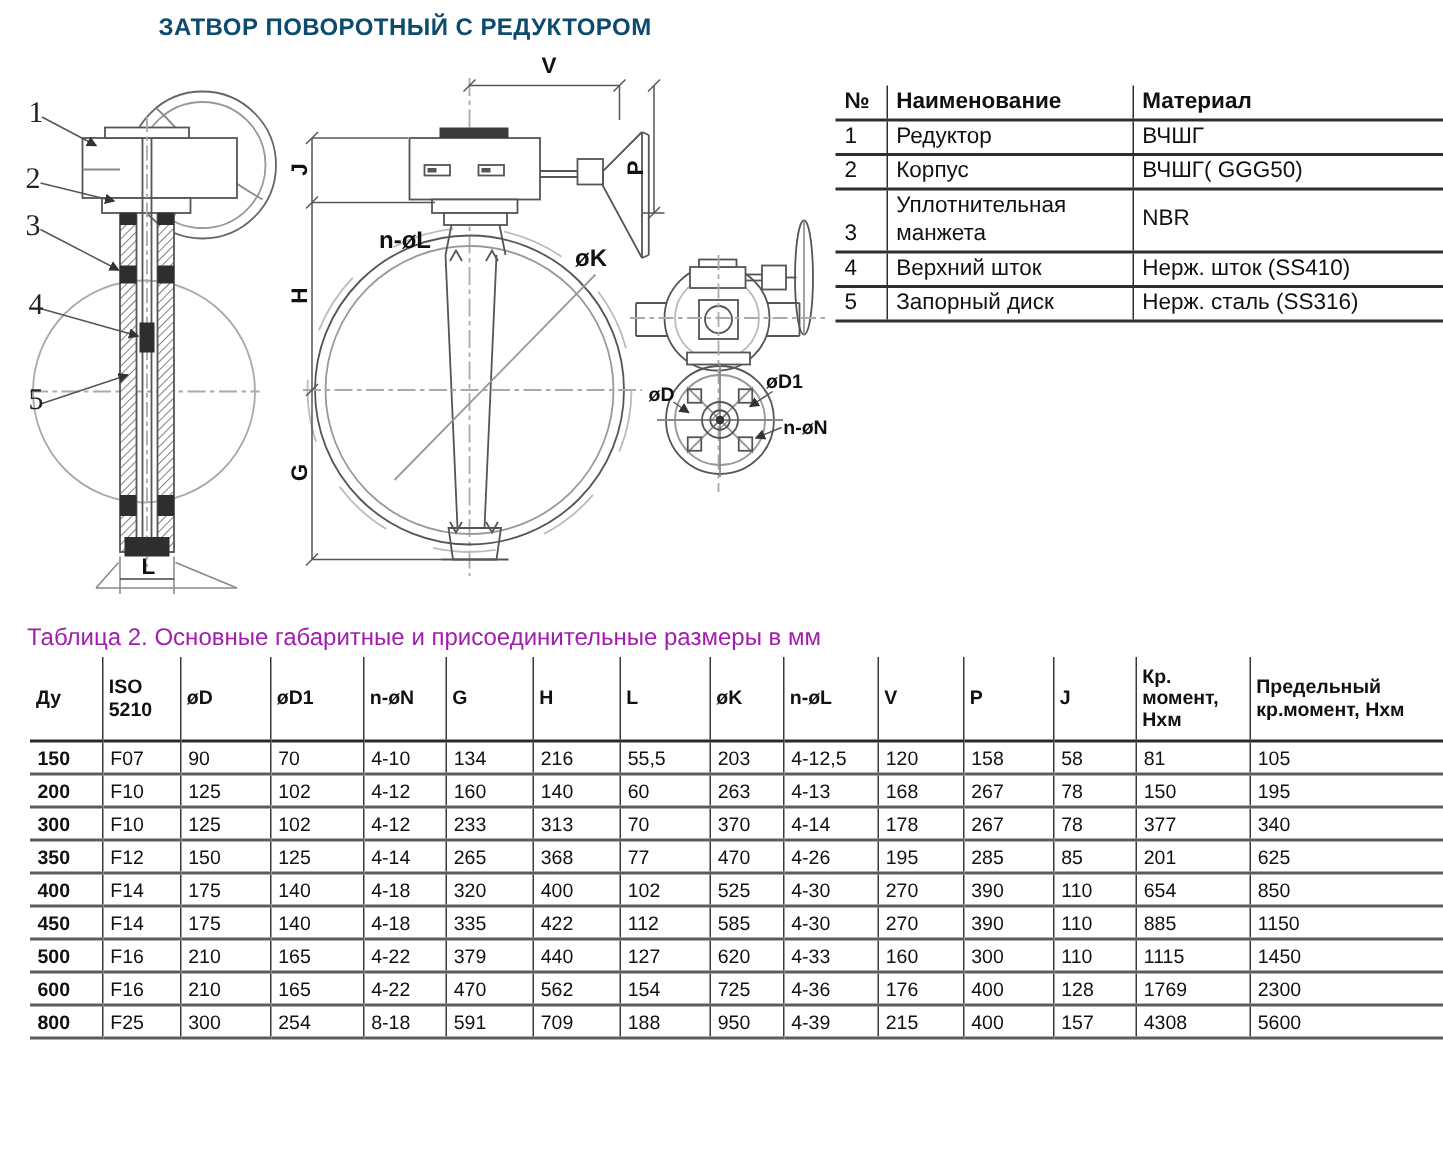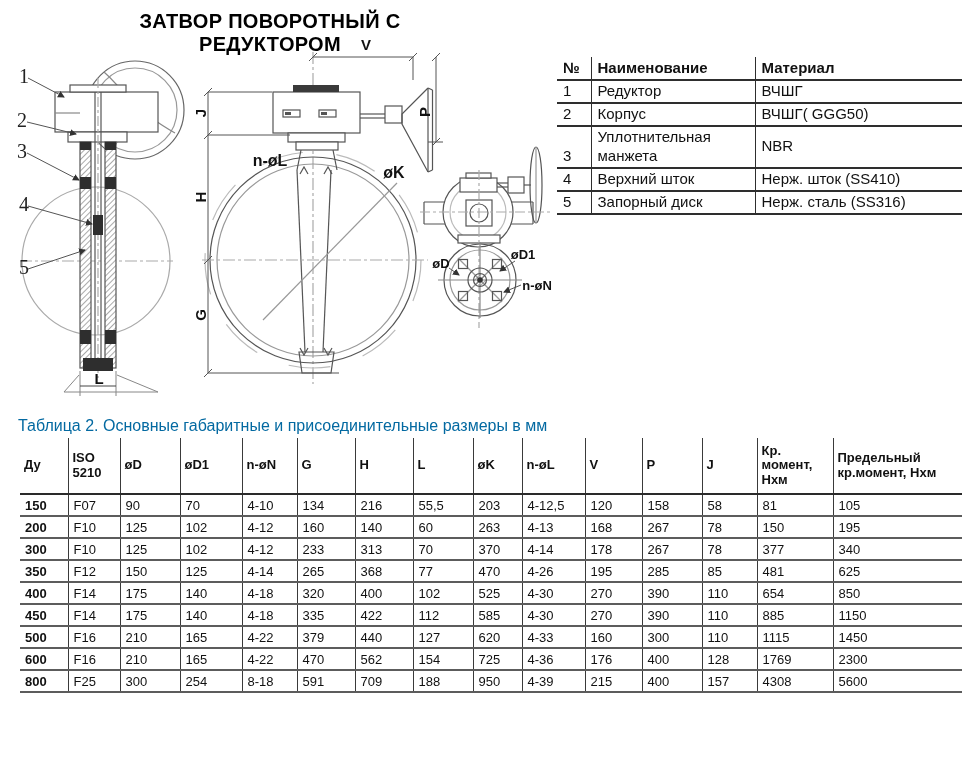--- a/index.html
+++ b/index.html
@@ -1,20 +1,20 @@
 <!DOCTYPE html>
 <html><head>
 <meta charset="utf-8">
 <style>
   * { margin:0; padding:0; box-sizing:border-box; }
   body { background:#e8e8e8; font-family:"Liberation Sans", sans-serif; }
   .page { position:relative; width:962px; height:772px; background:#ffffff; overflow:hidden; color:#111; }
 
   .page-title { position:absolute; left:90px; top:10px; width:360px; text-align:center;
-                font-size:20px; font-weight:bold; letter-spacing:0.3px; color:#000000; }
+                font-size:16px; font-weight:bold; letter-spacing:0.3px; color:#0c4a6e; }
 
   
   .dlabel { position:absolute; transform:translate(-50%,-50%); font-weight:bold;
             font-size:15px; color:#111; white-space:nowrap; background:transparent; }
   .dlabel.rot { transform:translate(-50%,-50%) rotate(-90deg); }
   .dlabel.big { font-size:16px; }
   .dlabel.sm  { font-size:13px; }
   .callout { position:absolute; transform:translate(-50%,-50%);
              font-family:"Liberation Serif", serif; font-size:20px; color:#222; }
 
@@ -24,21 +24,21 @@
   table.parts { position:absolute; left:557px; top:57px; width:405px;
                 border-collapse:collapse; table-layout:fixed; font-size:15px; }
   table.parts th, table.parts td { border-bottom:2px solid #2e2e2e; padding:1px 6px;
                 text-align:left; vertical-align:middle; line-height:1.25; }
   table.parts th { font-weight:bold; height:23px; }
   table.parts td { height:23px; }
   table.parts th + th, table.parts td + td { border-left:1px solid #2e2e2e; }
   table.parts tbody tr:nth-of-type(3) td:first-child { vertical-align:bottom; }
 
   
-  .tbl-caption { position:absolute; left:18px; top:417px; font-size:16px; color:#0369a1; }
+  .tbl-caption { position:absolute; left:18px; top:417px; font-size:16px; color:#a21caf; }
 
   
   table.dims { position:absolute; left:20px; top:438px; width:942px;
                border-collapse:collapse; table-layout:fixed; font-size:13px; }
   table.dims th { font-weight:bold; text-align:left; vertical-align:middle;
                   padding:2px 4px; line-height:1.12; border-bottom:2px solid #2a2a2a; }
   table.dims thead tr { height:56px; }
   table.dims td { padding:1px 5px; height:22px; vertical-align:middle;
                   border-bottom:2px solid #5c5c5c; }
   table.dims th + th, table.dims td + td { border-left:1px solid #3a3a3a; }
@@ -403,21 +403,21 @@
           <td>125</td>
           <td>4-14</td>
           <td>265</td>
           <td>368</td>
           <td>77</td>
           <td>470</td>
           <td>4-26</td>
           <td>195</td>
           <td>285</td>
           <td>85</td>
-          <td>481</td>
+          <td>201</td>
           <td>625</td>
         </tr>
 
         <tr>
           <td>400</td>
           <td>F14</td>
           <td>175</td>
           <td>140</td>
           <td>4-18</td>
           <td>320</td>

